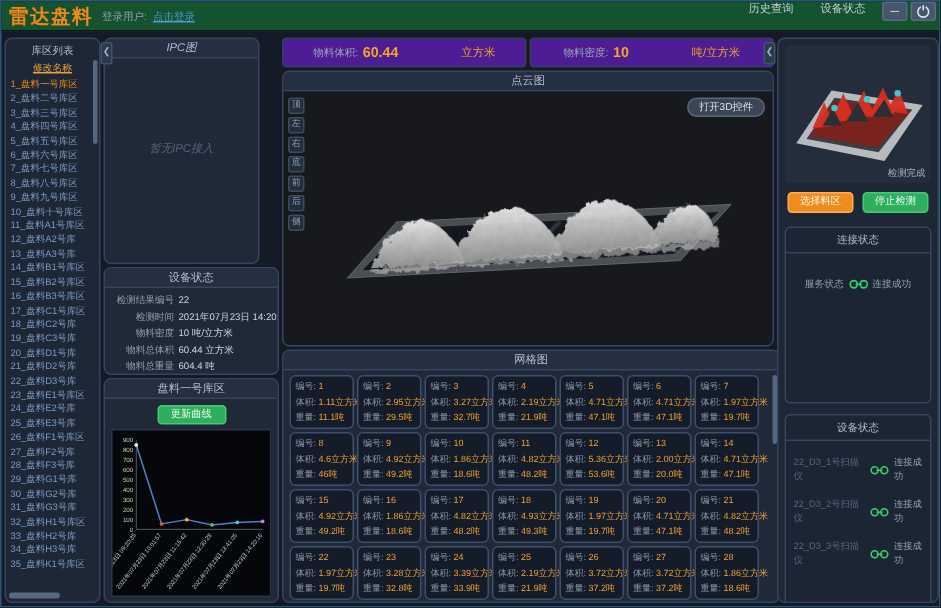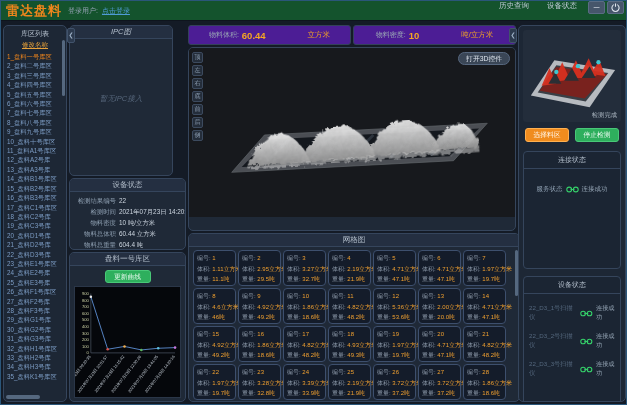--- a/index.html
+++ b/index.html
@@ -230,20 +230,21 @@
         <span class="stat-unit">立方米</span>
       </div>
       <div class="stat-box">
         <span class="stat-label">物料密度:</span>
         <span class="stat-value">10</span>
         <span class="stat-unit">吨/立方米</span>
       </div>
     </div>
 
   <div class="panel cloud">
+    <div class="panel-header">点云图</div>
     <div class="cloud-body">
       <div class="view-btns">
           <div class="view-btn">顶</div>
           <div class="view-btn">左</div>
           <div class="view-btn">右</div>
           <div class="view-btn">底</div>
           <div class="view-btn">前</div>
           <div class="view-btn">后</div>
           <div class="view-btn">侧</div>
         </div>

